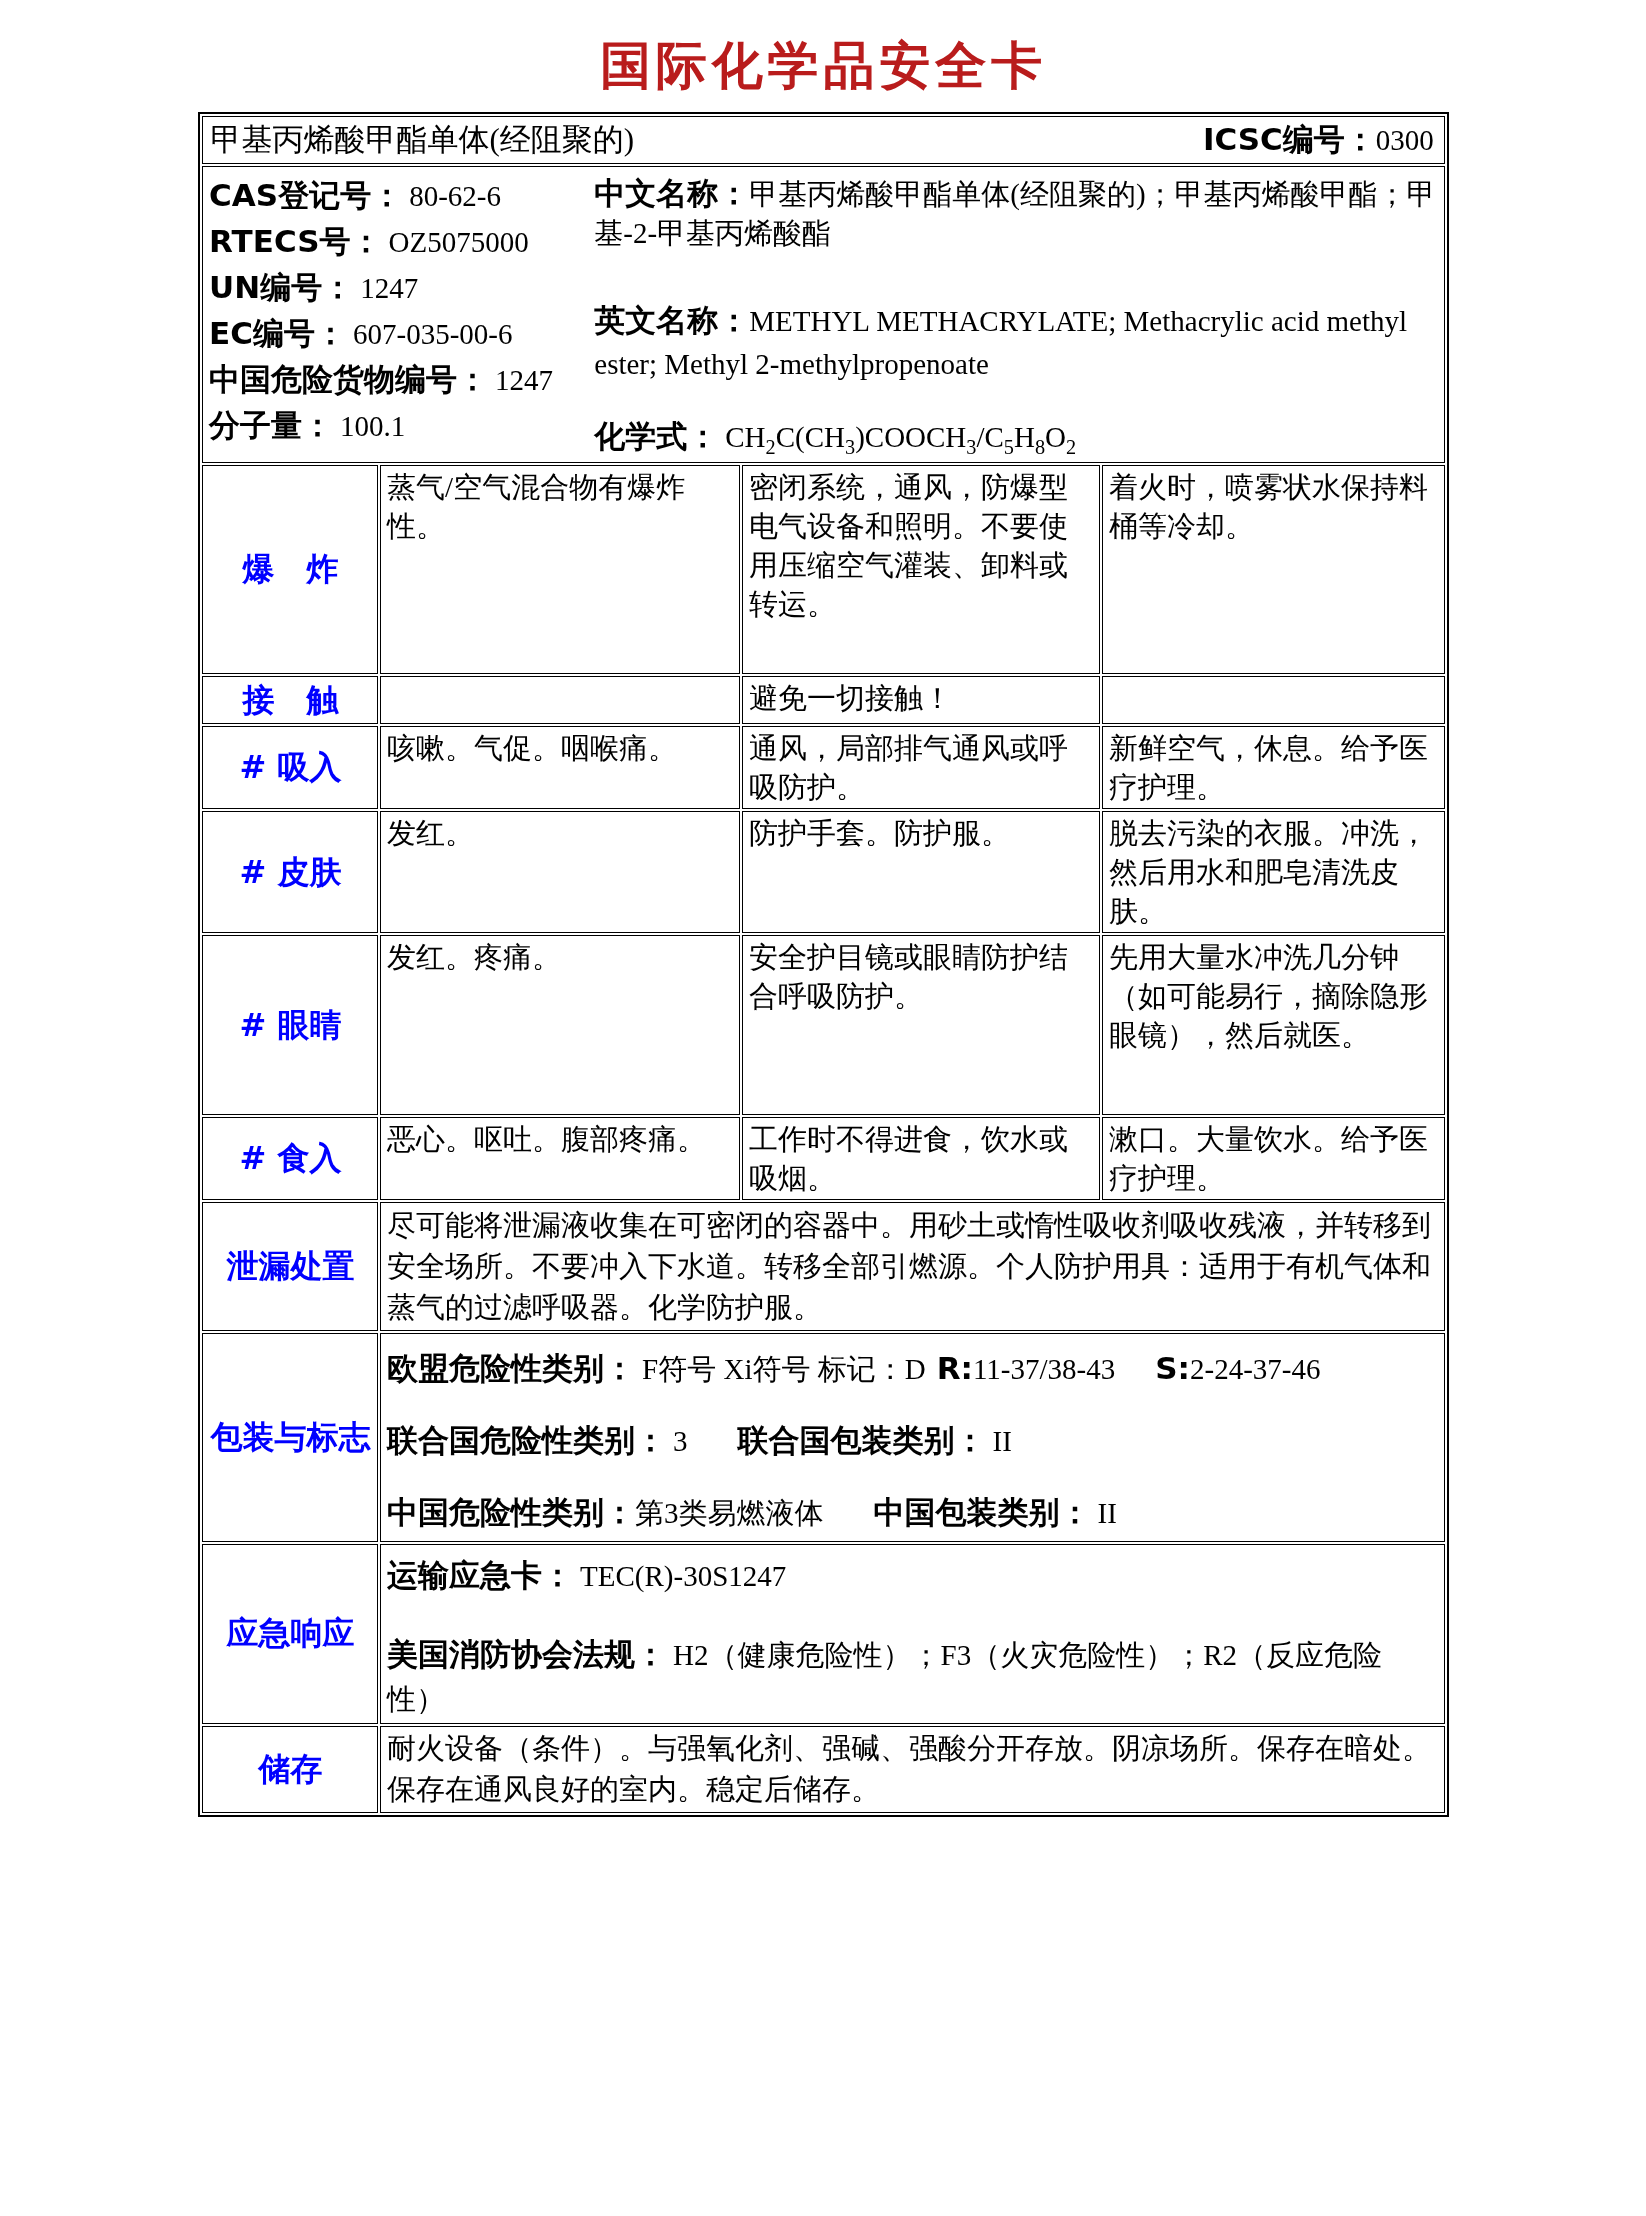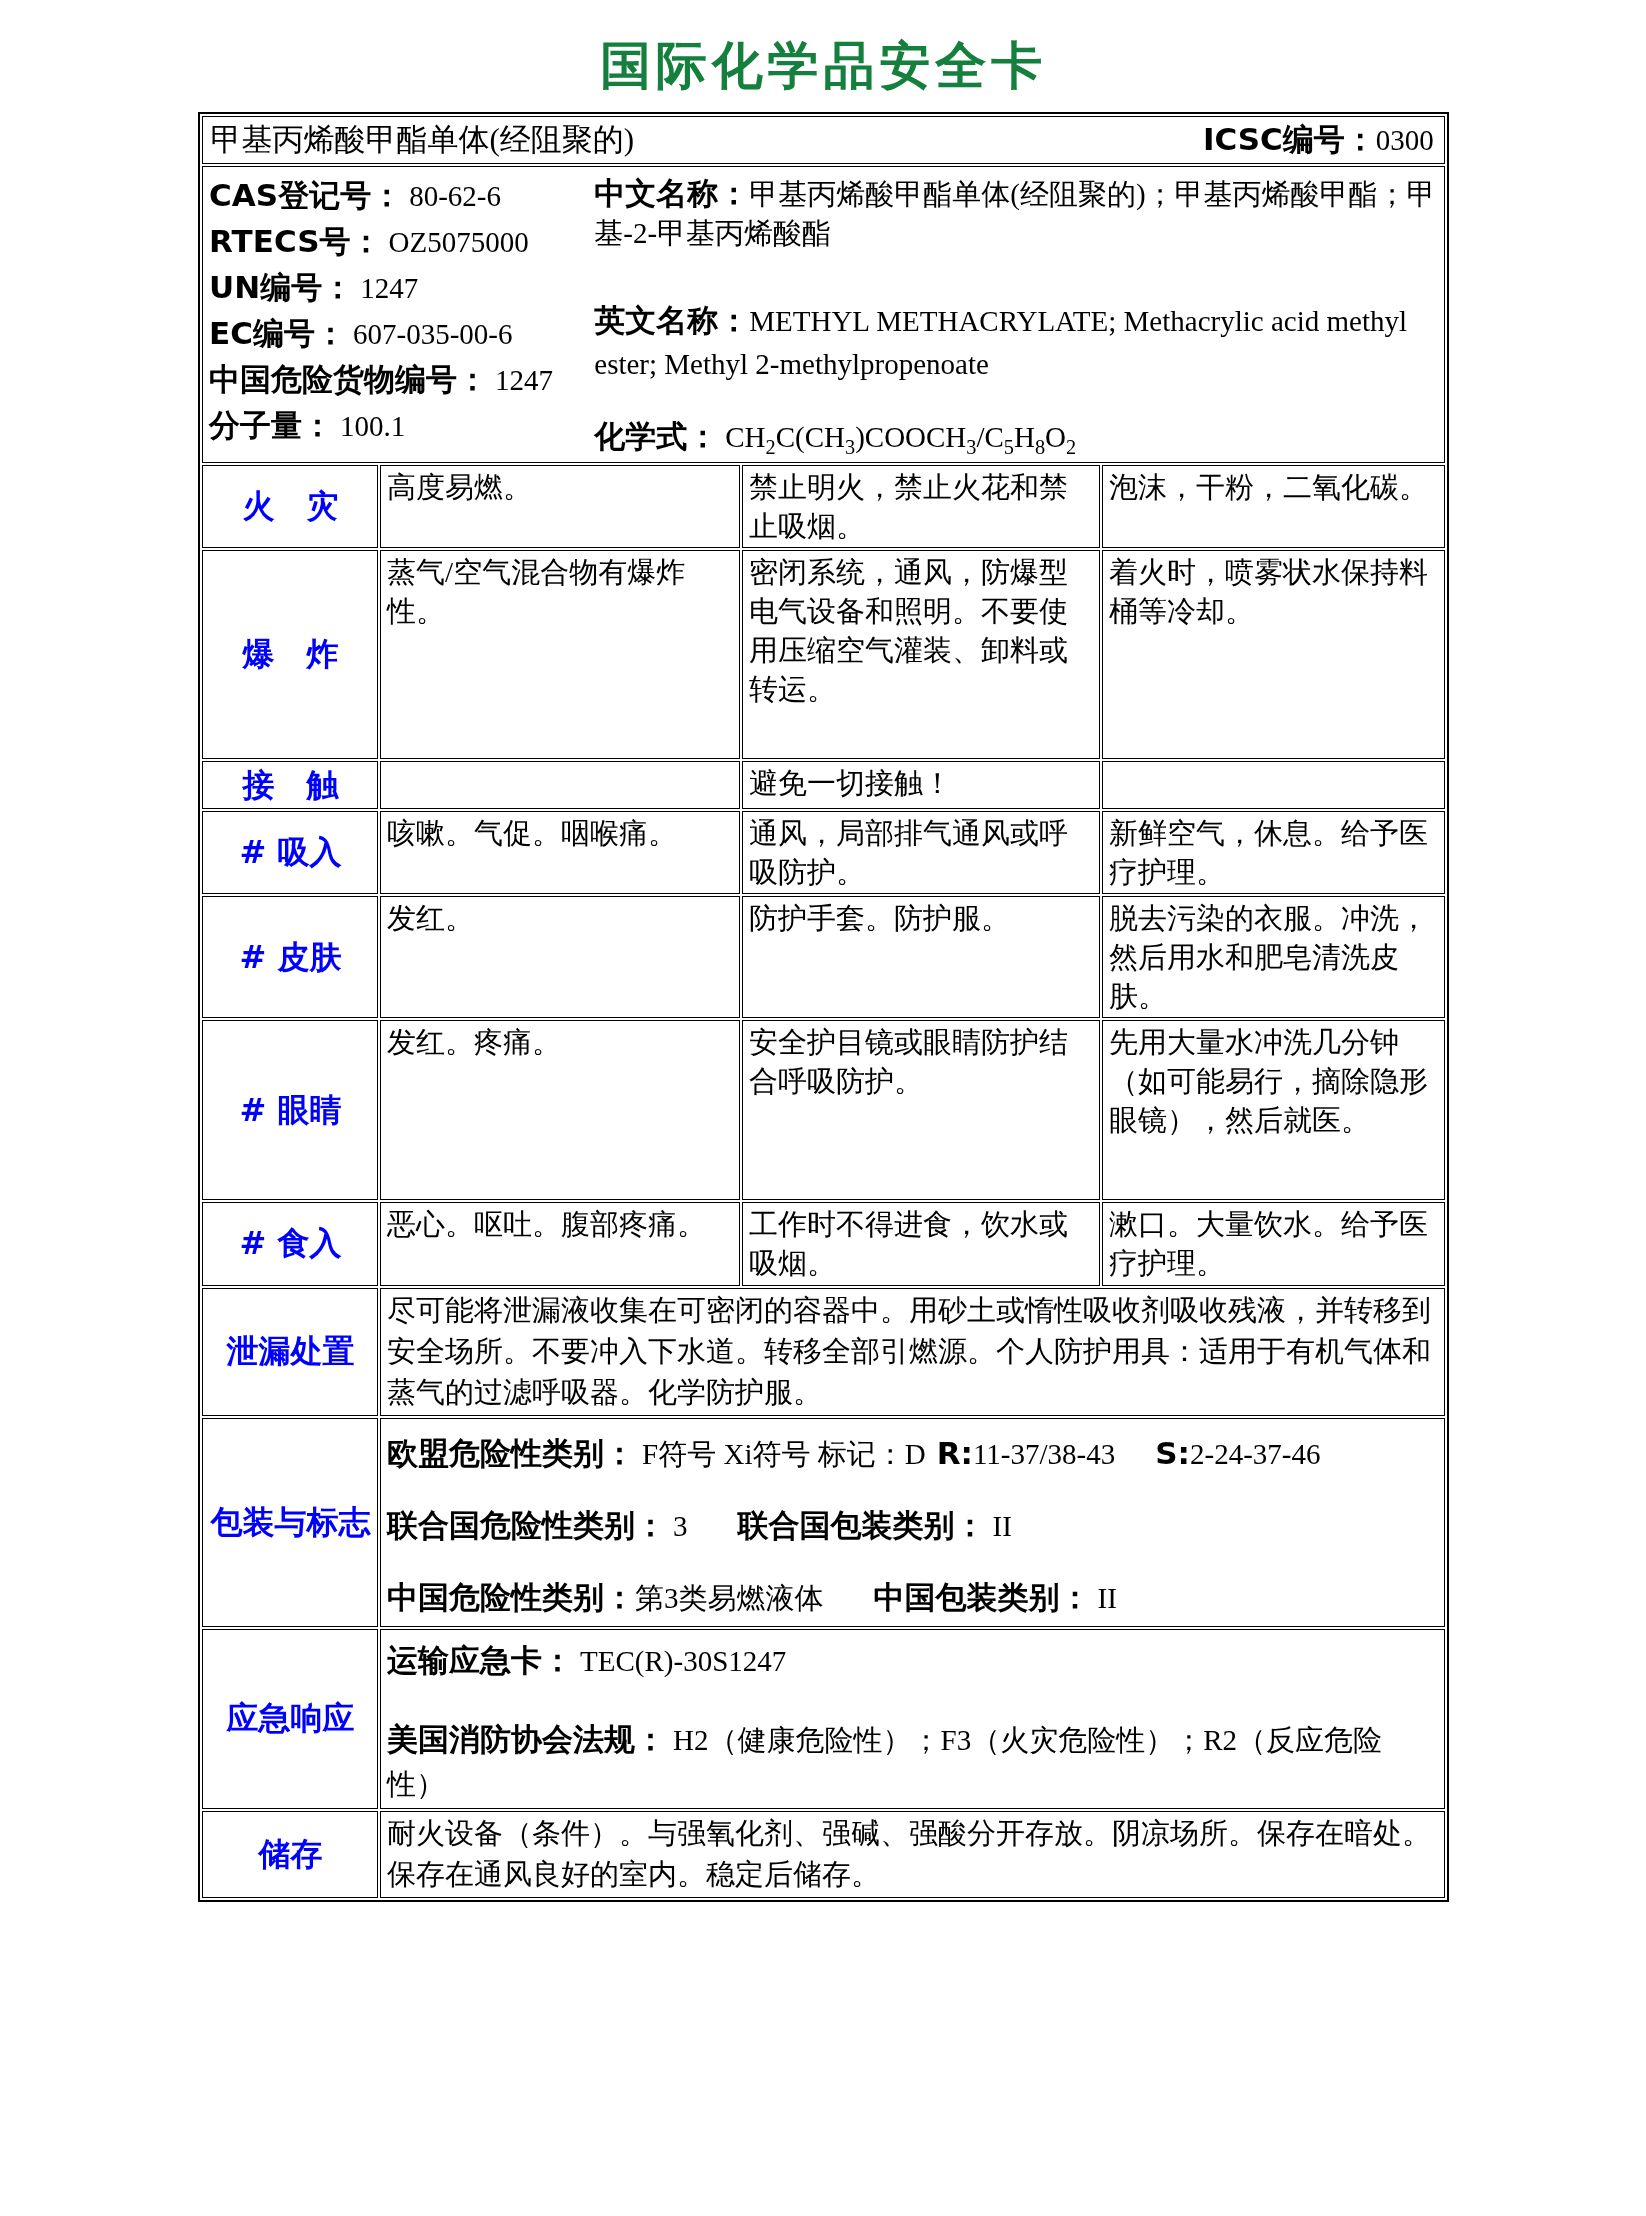--- a/index.html
+++ b/index.html
@@ -9,21 +9,21 @@
     font-family: "Liberation Serif", "DejaVu Serif", serif;
     color: #000;
     overflow: hidden;
   }
   .page-title {
     margin: 32px 0 0 0;
     text-align: center;
     font-family: "DejaVu Sans", "Liberation Sans", sans-serif;
     font-weight: bold;
     font-size: 51px;
-    color: #15803d;
+    color: #b91c1c;
     letter-spacing: 4.9px;
   }
   table.card {
     table-layout: fixed;
     width: 1244px;
     margin: 11px auto 0 auto;
     border-collapse: separate;
     border-spacing: 2.1px;
     border: 2.8px solid #000;
     background: #fff;
@@ -138,26 +138,20 @@
           </div>
           <div class="formula-line">
             <span class="blue">化学式：</span><span class="val"><span>CH</span><sub>2</sub><span>C(CH</span><sub>3</sub><span>)COOCH</span><sub>3</sub><span>/C</span><sub>5</sub><span>H</span><sub>8</sub><span>O</span><sub>2</sub></span>
           </div>
         </div>
       </div>
     </td>
   </tr>
 
 
-  <tr class="rh-fire">
-    <td class="label-cell">火　灾</td>
-    <td class="haz-body">高度易燃。</td>
-    <td class="haz-body">禁止明火，禁止火花和禁止吸烟。</td>
-    <td class="haz-body">泡沫，干粉，二氧化碳。</td>
-  </tr>
   <tr class="rh-expl">
     <td class="label-cell">爆　炸</td>
     <td class="haz-body">蒸气/空气混合物有爆炸性。</td>
     <td class="haz-body">密闭系统，通风，防爆型电气设备和照明。不要使用压缩空气灌装、卸料或转运。</td>
     <td class="haz-body">着火时，喷雾状水保持料桶等冷却。</td>
   </tr>
   <tr class="rh-contact">
     <td class="label-cell">接　触</td>
     <td class="haz-body"></td>
     <td class="haz-body">避免一切接触！</td>

